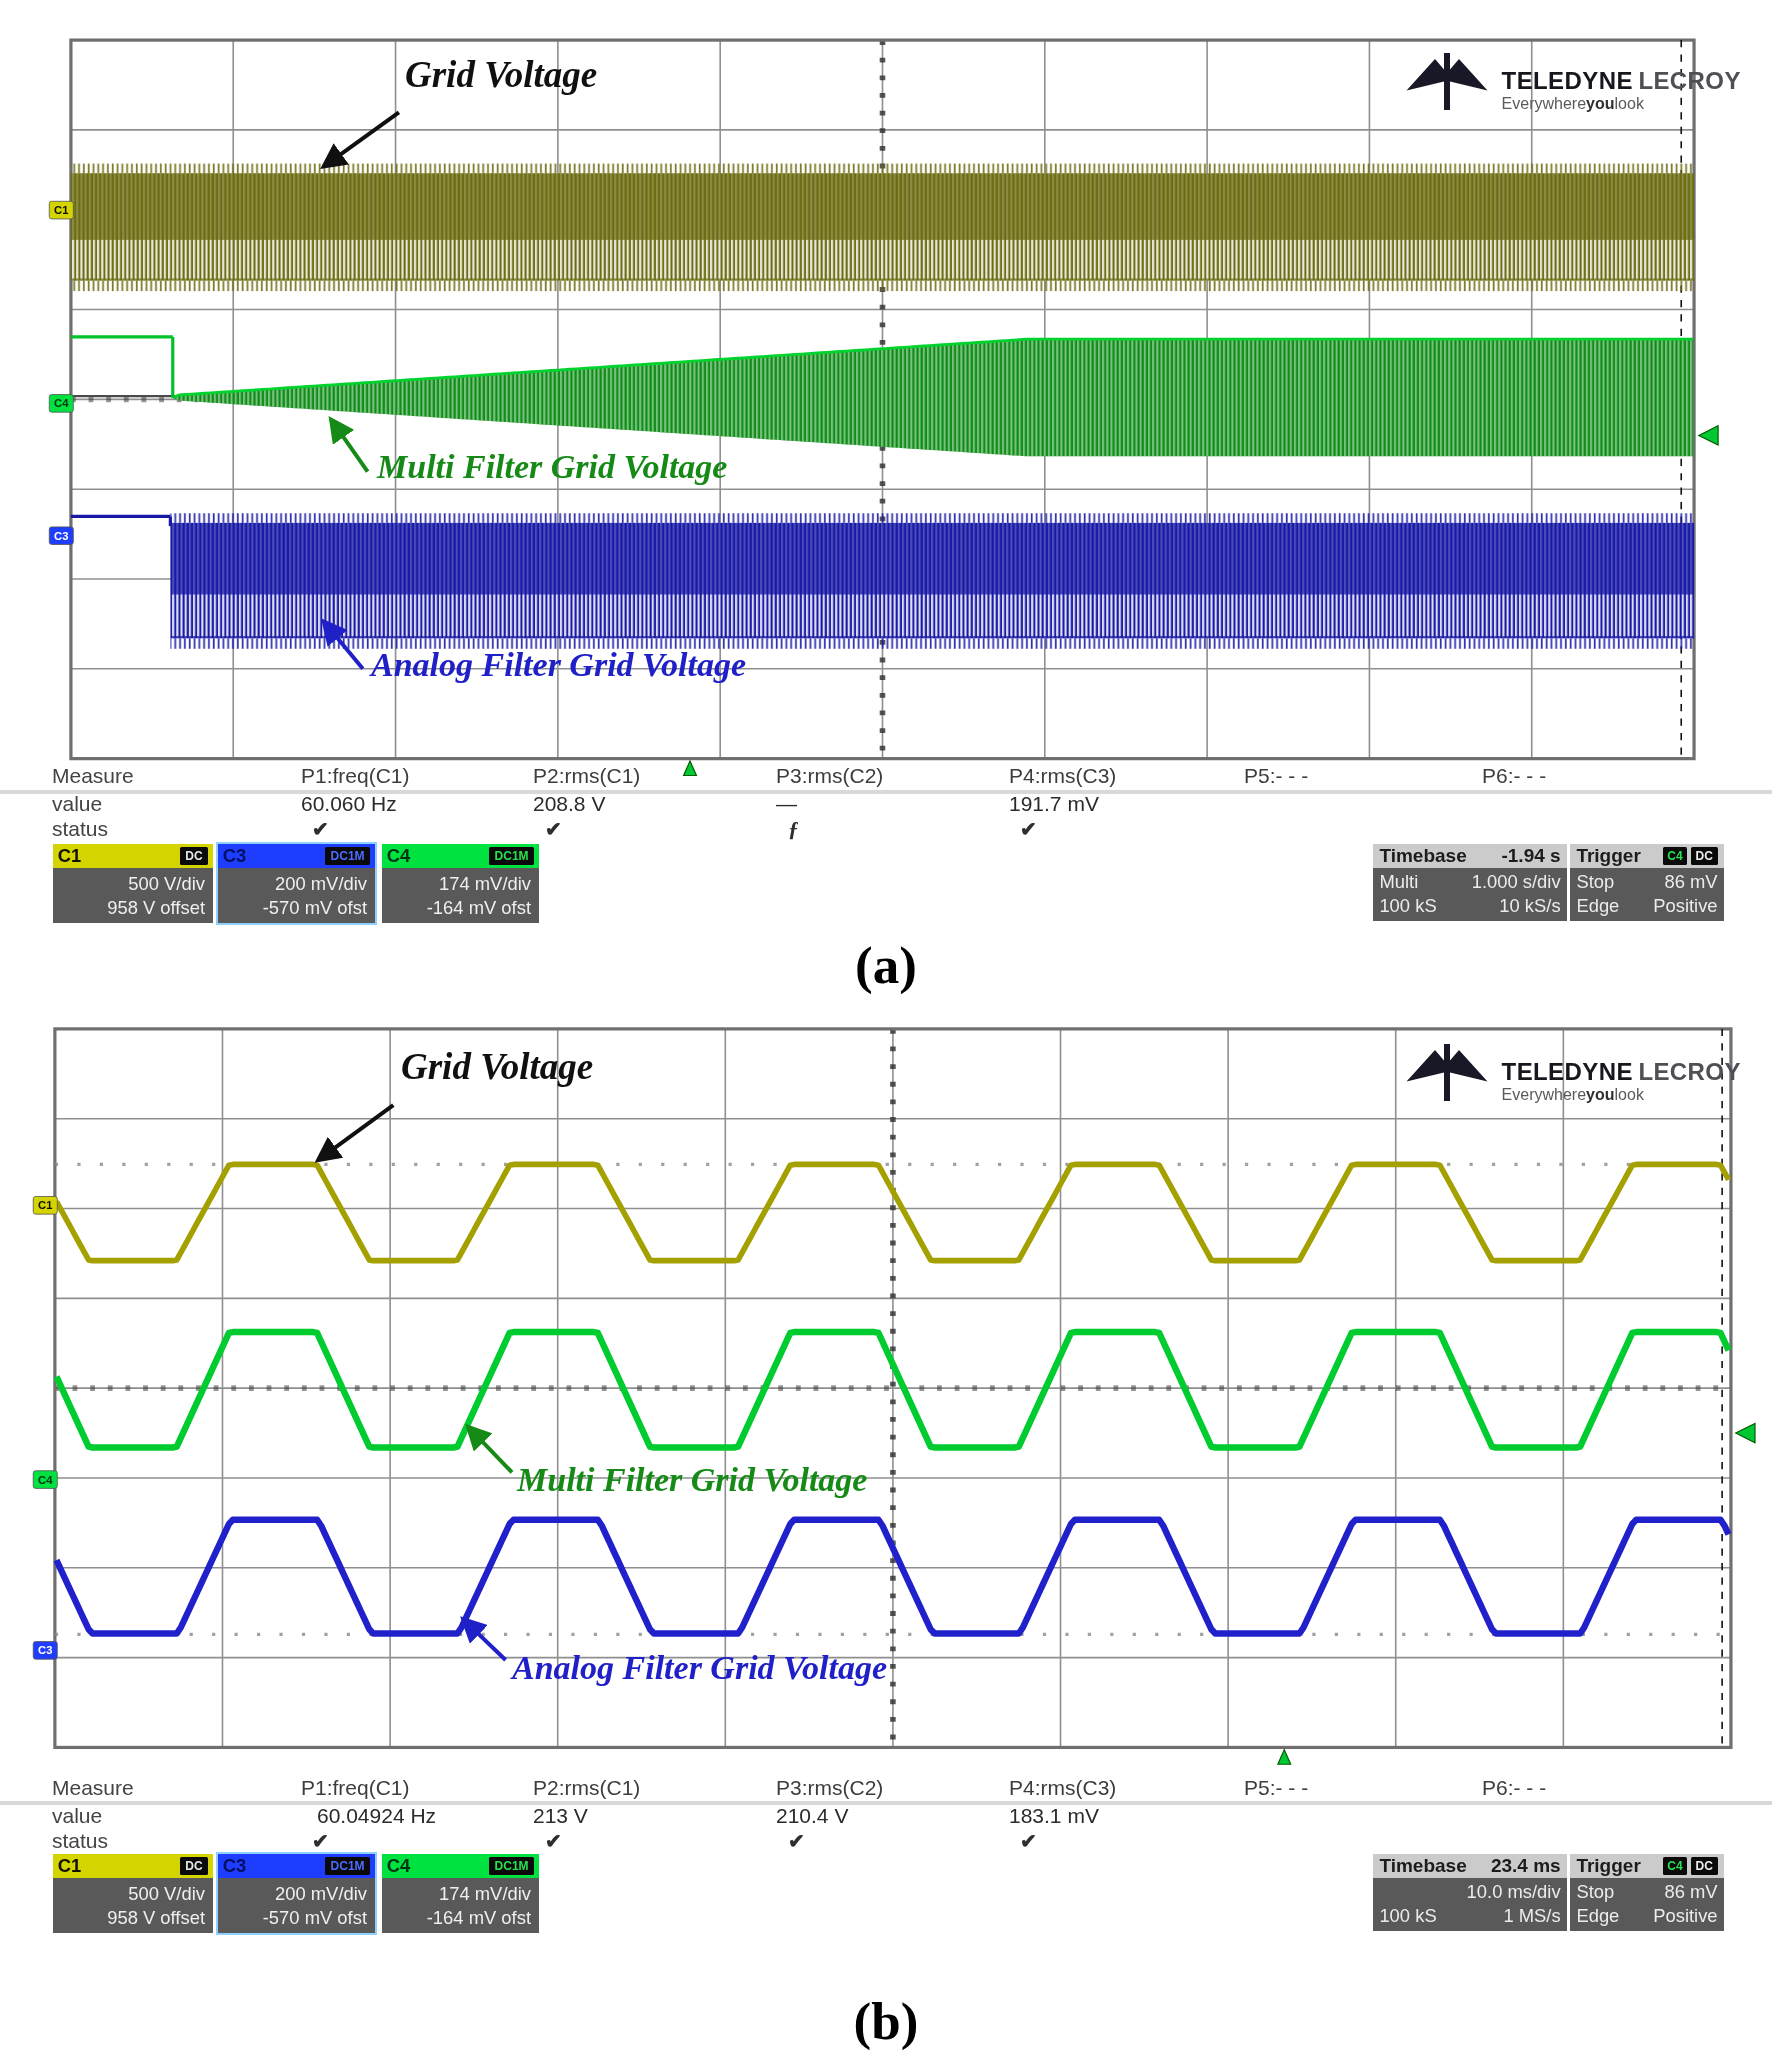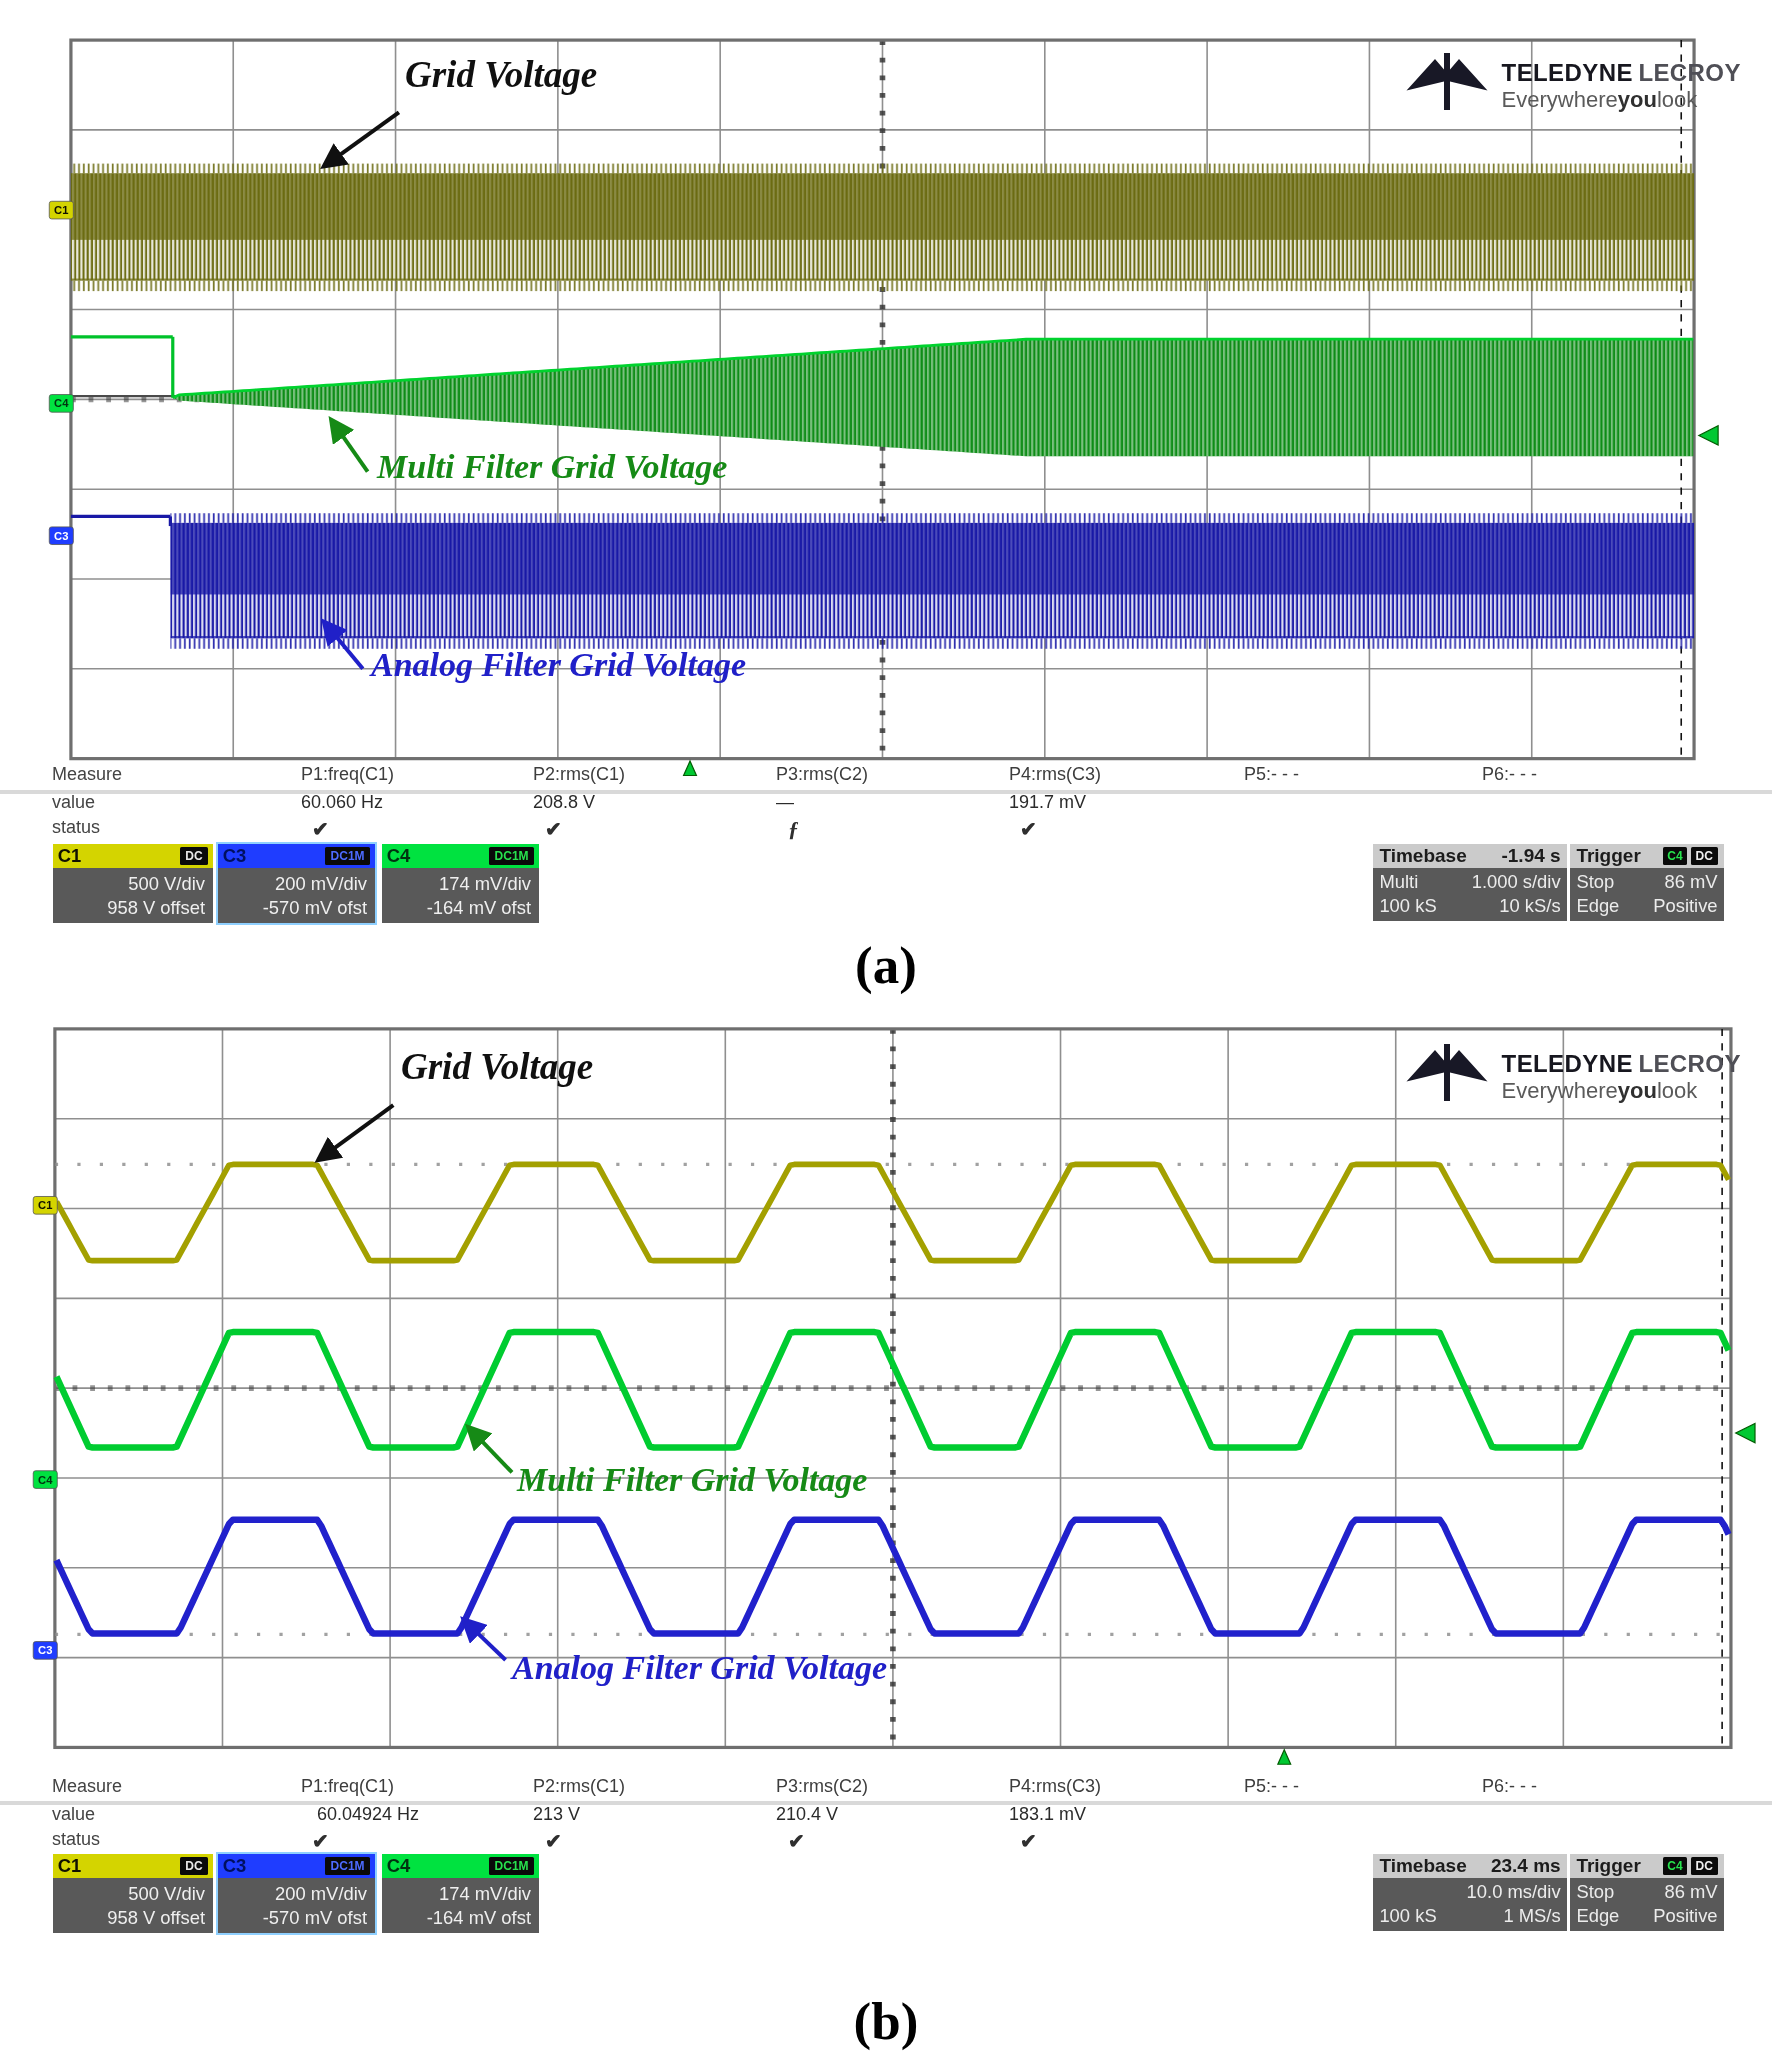--- a/index.html
+++ b/index.html
@@ -1,21 +1,21 @@
 <!DOCTYPE html>
 <html style="font-size:13px"><head>
 <meta charset="utf-8">
 <style>
   html,body{margin:0;padding:0;background:#ffffff;}
   .page{position:relative;width:1773px;height:2065px;background:#ffffff;overflow:hidden;
         font-family:"Liberation Sans",sans-serif;}
   #scope-svg{position:absolute;left:0;top:0;pointer-events:none;}
   .panel{position:absolute;left:0;top:0;width:1773px;height:2065px;pointer-events:none;}
   .panel > *{pointer-events:auto;}
-  .meas{position:absolute;font-size:18px;color:#3d3d3d;white-space:nowrap;}
+  .meas{position:absolute;font-size:21px;color:#3d3d3d;white-space:nowrap;}
   .mlabel{color:#444444;}
   .mval{color:#2b2b2b;}
   .mcheck{font-size:20px;color:#2f2f2f;font-weight:bold;}
   .mfail{font-family:"Liberation Serif",serif;font-style:italic;font-weight:bold;font-size:21.7px;color:#2f2f2f;}
   .sep{position:absolute;left:0;width:1773px;height:4px;background:#d9d9d9;}
   .chanbox{position:absolute;height:79px;box-sizing:border-box;}
   .chanbox.selected{outline:2.4px solid #8fd0ff;}
   .chanhead{height:24px;display:flex;align-items:center;justify-content:space-between;padding:0 4.8px;}
   .chname{font-weight:bold;font-size:18.4px;}
   .chbadge{background:#0a0a0a;font-size:12px;font-weight:bold;padding:1.6px 5.6px;border-radius:1.6px;line-height:14.4px;}
@@ -29,21 +29,21 @@
   .hbadges{display:flex;align-items:center;}
   .badge{background:#0a0a0a;color:#eeeeee;font-size:12px;font-weight:bold;padding:1.6px 4.8px;margin-left:3.2px;
          border-radius:1.6px;font-style:normal;line-height:14.4px;}
   .anno{position:absolute;font-family:"Liberation Serif",serif;font-weight:bold;font-style:italic;white-space:nowrap;}
   .fig-label{position:absolute;width:168px;text-align:center;font-family:"Liberation Serif",serif;
              font-weight:bold;font-size:53px;color:#000000;}
   .logo{position:absolute;display:flex;align-items:flex-end;gap:9.6px;}
   .logotext{display:flex;flex-direction:column;}
   .brand{font-size:24px;letter-spacing:0.4px;color:#17171f;font-weight:bold;white-space:nowrap;}
   .brand .b2{color:#4f4f56;font-weight:600;margin-left:5.6px;}
-  .tag{font-size:22px;color:#5a5a5a;white-space:nowrap;}
+  .tag{font-size:16px;color:#5a5a5a;white-space:nowrap;}
   .tag b{color:#303030;}
 </style>
 </head>
 <body>
 
 <div class="page" id="page">
   <svg id="scope-svg" width="1773" height="2065" viewBox="0 0 2210 2575">
       <defs>
         <pattern id="ws" width="5.2" height="12" patternUnits="userSpaceOnUse">
           <rect x="1" y="0" width="2.6" height="12" fill="#ffffff"></rect>

